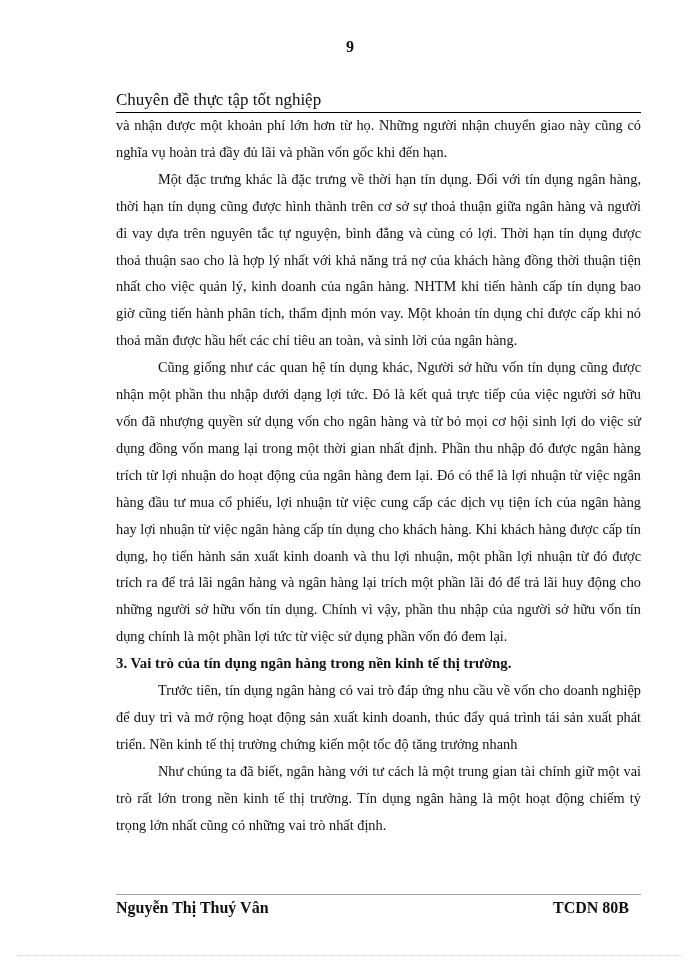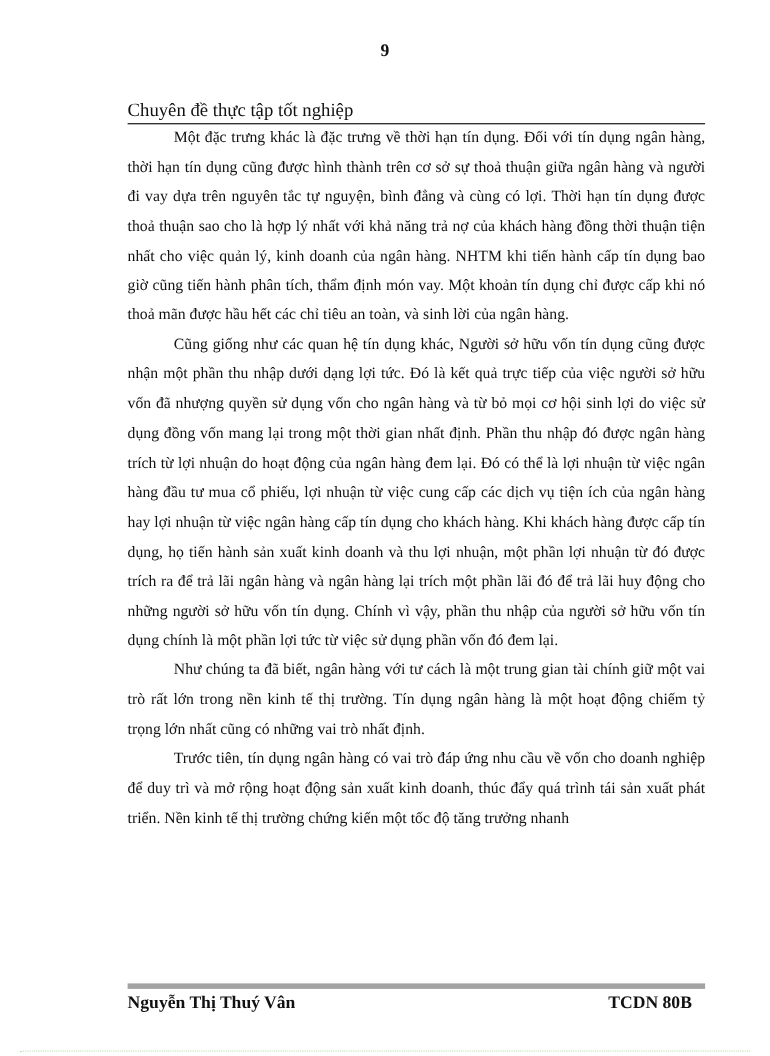--- a/index.html
+++ b/index.html
@@ -24,45 +24,47 @@
     font-size: 14.3px; line-height: 26.9px;
     text-align: justify;
   }
   .content p { margin: 0; }
   .content p.indent { text-indent: 42px; }
   .content h3 {
     margin: 0; font-size: 14.8px; font-weight: bold; line-height: 26.9px;
   }
   .footer {
     position: absolute; left: 116px; width: 525px; top: 894px;
-    border-top: 5px solid #a3a3a3;
+    border-top: 1px solid #a3a3a3;
     font-size: 16px; font-weight: bold;
     display: flex; justify-content: space-between;
     padding-top: 4px;
   }
   .footer .right { padding-right: 12px; }
   .page-edge {
     position: absolute; left: 18px; width: 664px; top: 955px;
     border-top: 1px dotted #b8e0b0;
   }
 </style>
 </head>
 <body>
 
 <div class="page-number">9</div>
 
 <div class="header">
   <span>Chuyên đề thực tập tốt nghiệp</span>
 </div>
 
 <div class="content">
+  <p>và nhận được một khoản phí lớn hơn từ họ. Những người nhận chuyển giao này cũng có nghĩa vụ hoàn trả đầy đủ lãi và phần vốn gốc khi đến hạn.</p>
   <p class="indent">Một đặc trưng khác là đặc trưng về thời hạn tín dụng. Đối với tín dụng ngân hàng, thời hạn tín dụng cũng được hình thành trên cơ sở sự thoả thuận giữa ngân hàng và người đi vay dựa trên nguyên tắc tự nguyện, bình đẳng và cùng có lợi. Thời hạn tín dụng được thoả thuận sao cho là hợp lý nhất với khả năng trả nợ của khách hàng đồng thời thuận tiện nhất cho việc quản lý, kinh doanh của ngân hàng. NHTM khi tiến hành cấp tín dụng bao giờ cũng tiến hành phân tích, thẩm định món vay. Một khoản tín dụng chỉ được cấp khi nó thoả mãn được hầu hết các chỉ tiêu an toàn, và sinh lời của ngân hàng.</p>
   <p class="indent">Cũng giống như các quan hệ tín dụng khác, Người sở hữu vốn tín dụng cũng được nhận một phần thu nhập dưới dạng lợi tức. Đó là kết quả trực tiếp của việc người sở hữu vốn đã nhượng quyền sử dụng vốn cho ngân hàng và từ bỏ mọi cơ hội sinh lợi do việc sử dụng đồng vốn mang lại trong một thời gian nhất định. Phần thu nhập đó được ngân hàng trích từ lợi nhuận do hoạt động của ngân hàng đem lại. Đó có thể là lợi nhuận từ việc ngân hàng đầu tư mua cổ phiếu, lợi nhuận từ việc cung cấp các dịch vụ tiện ích của ngân hàng hay lợi nhuận từ việc ngân hàng cấp tín dụng cho khách hàng. Khi khách hàng được cấp tín dụng, họ tiến hành sản xuất kinh doanh và thu lợi nhuận, một phần lợi nhuận từ đó được trích ra để trả lãi ngân hàng và ngân hàng lại trích một phần lãi đó để trả lãi huy động cho những người sở hữu vốn tín dụng. Chính vì vậy, phần thu nhập của người sở hữu vốn tín dụng chính là một phần lợi tức từ việc sử dụng phần vốn đó đem lại.</p>
+  <h3>3. Vai trò của tín dụng ngân hàng trong nền kinh tế thị trường.</h3>
+  <p class="indent">Trước tiên, tín dụng ngân hàng có vai trò đáp ứng nhu cầu về vốn cho doanh nghiệp để duy trì và mở rộng hoạt động sản xuất kinh doanh, thúc đẩy quá trình tái sản xuất phát triển. Nền kinh tế thị trường chứng kiến một tốc độ tăng trưởng nhanh</p>
   <p class="indent">Như chúng ta đã biết, ngân hàng với tư cách là một trung gian tài chính giữ một vai trò rất lớn trong nền kinh tế thị trường. Tín dụng ngân hàng là một hoạt động chiếm tỷ trọng lớn nhất cũng có những vai trò nhất định.</p>
-  <p class="indent">Trước tiên, tín dụng ngân hàng có vai trò đáp ứng nhu cầu về vốn cho doanh nghiệp để duy trì và mở rộng hoạt động sản xuất kinh doanh, thúc đẩy quá trình tái sản xuất phát triển. Nền kinh tế thị trường chứng kiến một tốc độ tăng trưởng nhanh</p>
 </div>
 
 <div class="footer">
   <span>Nguyễn Thị Thuý Vân</span>
   <span class="right">TCDN 80B</span>
 </div>
 
 <div class="page-edge"></div>
 
 </body></html>

